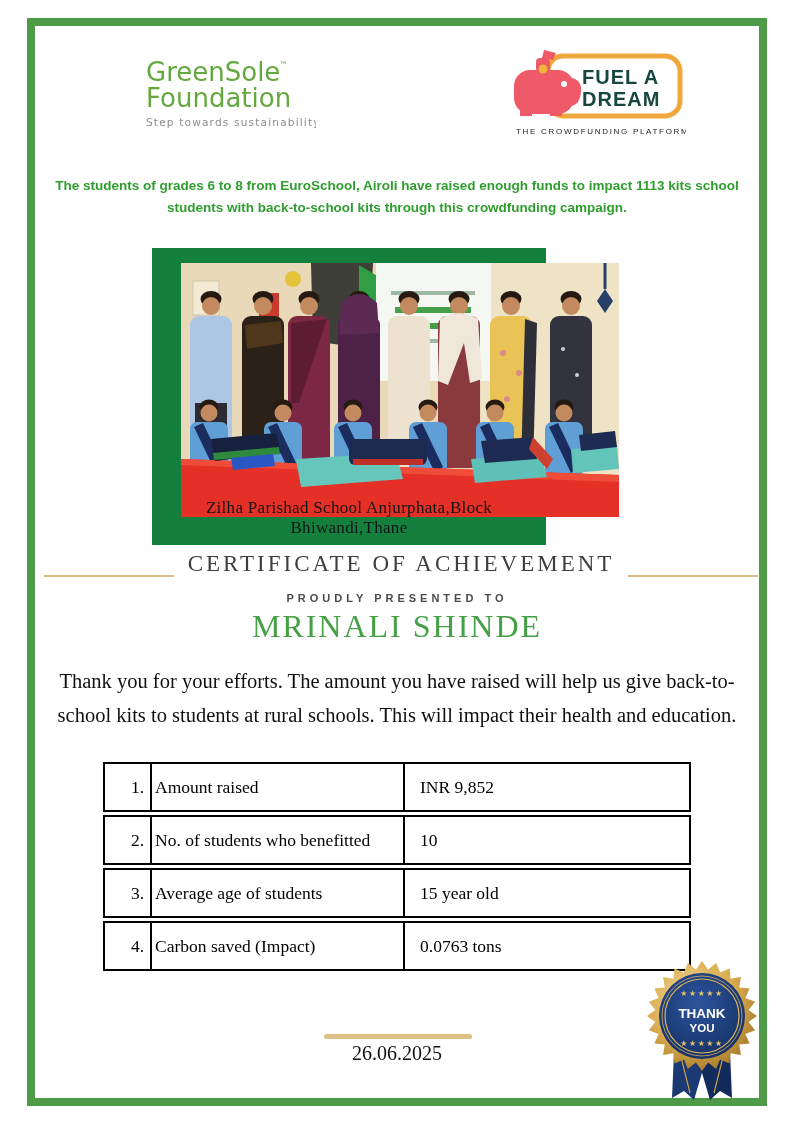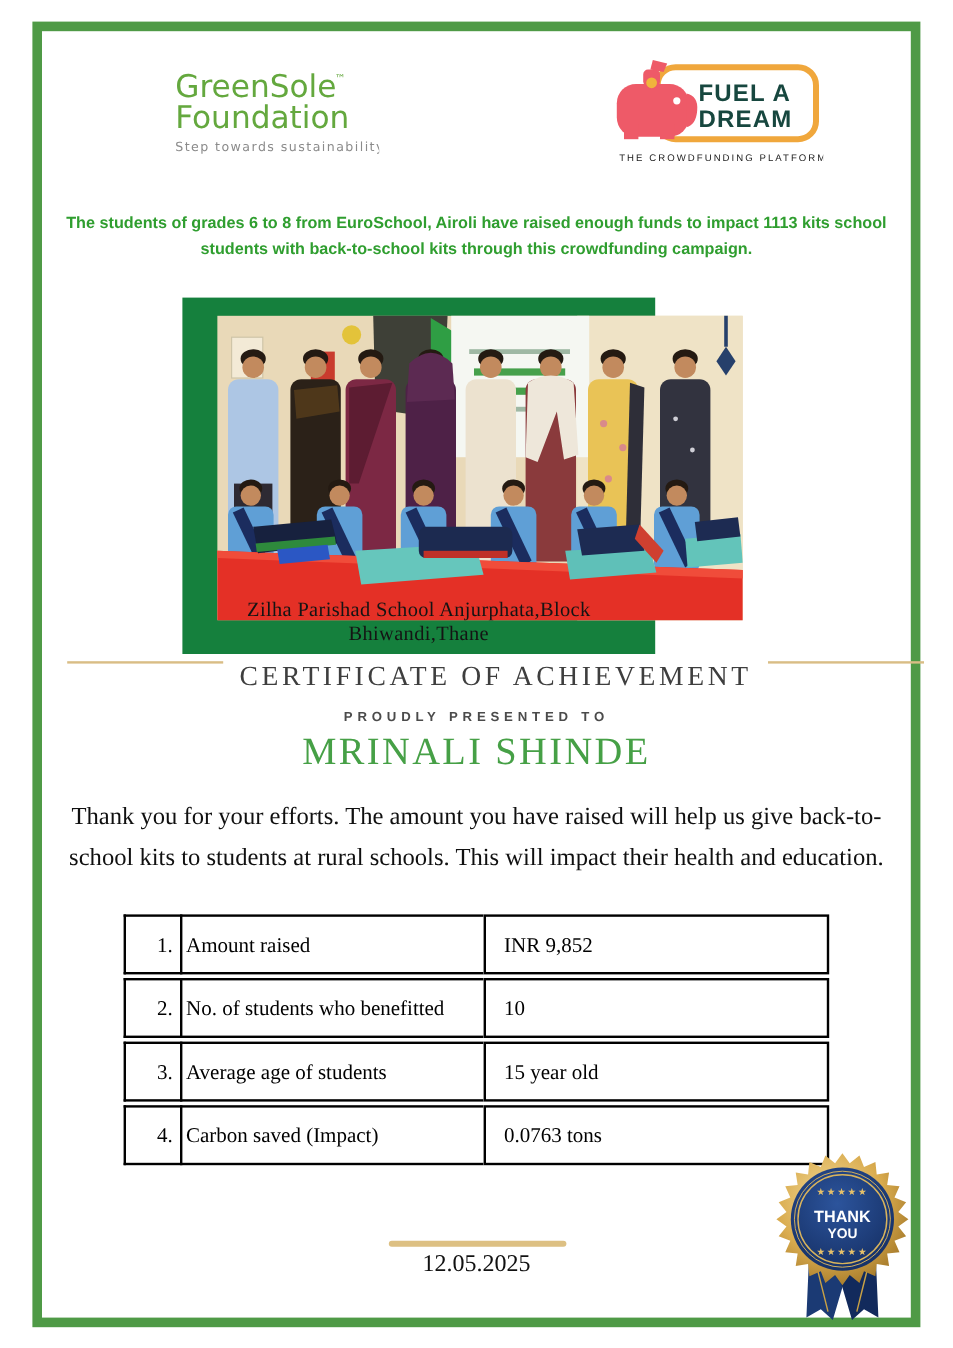--- a/index.html
+++ b/index.html
@@ -19,21 +19,21 @@
          font-family:"Liberation Sans",sans-serif;font-weight:bold;font-size:13.5px;
          line-height:1.6;color:#2f9e2f;}
 
   
   .photo-panel{position:absolute;left:152px;top:248px;width:394px;height:297px;background:#15803d;}
   .photo-panel svg.photo{position:absolute;left:29px;top:15px;}
   .photo-caption{position:absolute;left:0;bottom:7px;width:100%;text-align:center;
                  font-size:17px;color:#141414;letter-spacing:.3px;}
 
   
-  .title-row{position:absolute;left:56px;top:551px;width:714px;display:flex;align-items:flex-start;gap:14px;}
+  .title-row{position:absolute;left:44px;top:551px;width:714px;display:flex;align-items:flex-end;gap:14px;}
   .title-row .rule{flex:1;height:2px;background:#d9bd85;}
   .cert-title{font-size:23px;letter-spacing:3px;color:#3e3e3e;white-space:nowrap;}
   .presented{position:absolute;left:0;top:592px;width:100%;text-align:center;
              font-family:"Liberation Sans",sans-serif;font-size:11px;font-weight:600;
              letter-spacing:4px;color:#4b4b4b;}
   .recipient{position:absolute;left:0;top:608px;width:100%;text-align:center;
              font-size:32px;letter-spacing:2px;color:#46a046;}
   .message{position:absolute;left:38px;top:665px;width:718px;text-align:center;
            font-size:20.5px;line-height:1.65;color:#101010;}
 
@@ -201,21 +201,21 @@
       </tr>
       <tr>
         <td class="c-num">4.</td>
         <td class="c-label">Carbon saved (Impact)</td>
         <td class="c-value">0.0763 tons</td>
       </tr>
     </tbody>
   </table>
 
   <div class="date-rule"></div>
-  <div class="cert-date">12.05.2025</div>
+  <div class="cert-date">26.06.2025</div>
 
   <svg class="badge" width="116" height="142" viewBox="0 0 116 142">
     <defs>
       <radialGradient id="gGold" cx="40%" cy="35%" r="75%">
         <stop offset="0%" stop-color="#f3dc9a"></stop>
         <stop offset="55%" stop-color="#d9ab4e"></stop>
         <stop offset="100%" stop-color="#9a6f22"></stop>
       </radialGradient>
       <radialGradient id="gBlue" cx="45%" cy="35%" r="80%">
         <stop offset="0%" stop-color="#2c549c"></stop>

